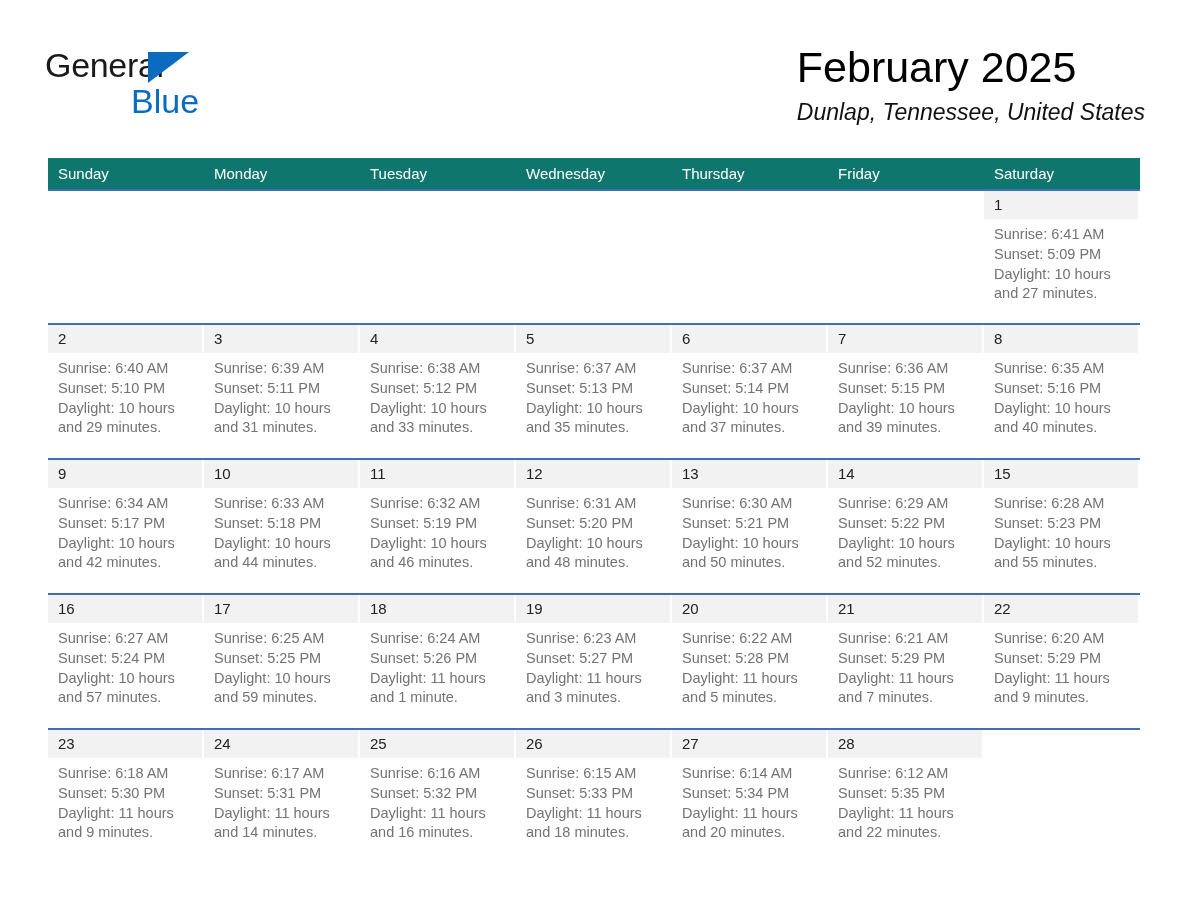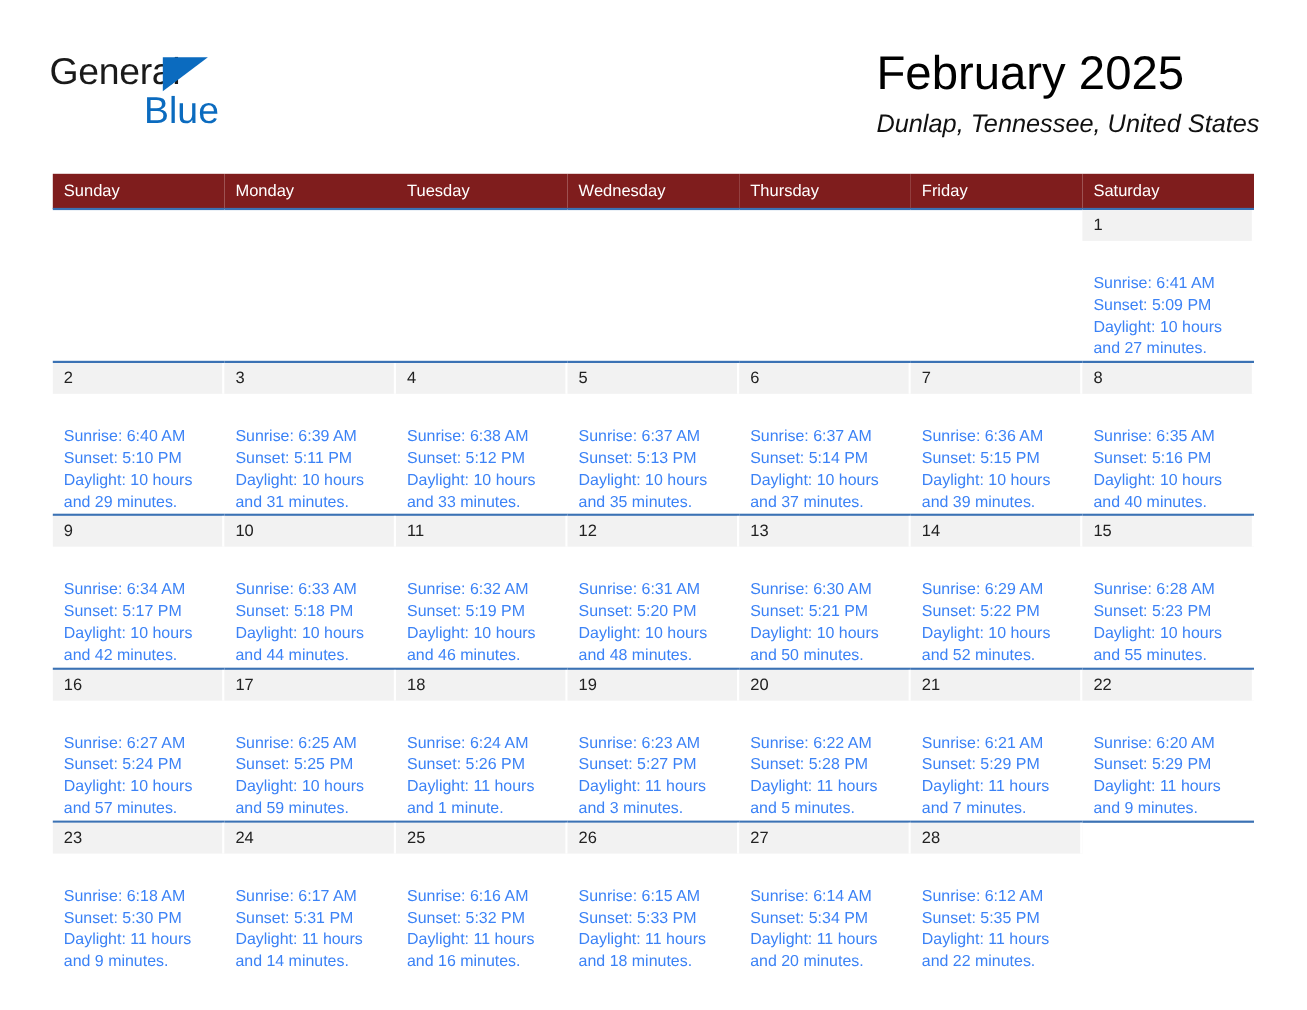--- a/index.html
+++ b/index.html
@@ -86,21 +86,21 @@
   
   .calendar {
     position: absolute;
     left: 48px;
     top: 158px;
     width: 1092px;
     border-collapse: collapse;
     table-layout: fixed;
   }
   .calendar th {
-    background: #7f1d1d;
+    background: #0f766e;
     color: #ffffff;
     font-size: 15px;
     font-weight: 400;
     text-align: left;
     padding: 7px 0 7px 10px;
     border: none;
   }
   .calendar td {
     vertical-align: top;
     padding: 0;
@@ -126,22 +126,21 @@
     border-right: 2px solid #ffffff;
   }
   td.blank-cell .daynum,
   td.blank-cell .lines { background: transparent; }
   td.blank-cell .daynum { border-right: none; }
 
   .lines {
     padding: 6px 10px 0 10px;
     font-size: 14.5px;
     line-height: 19.8px;
-    color: #3b82f6;
-    margin-top: 24px;
+    color: #737373;
   }
   .lines div { white-space: nowrap; }
 </style>
 </head>
 <body>
 
 <div class="page">
 
   <div class="header">
 

